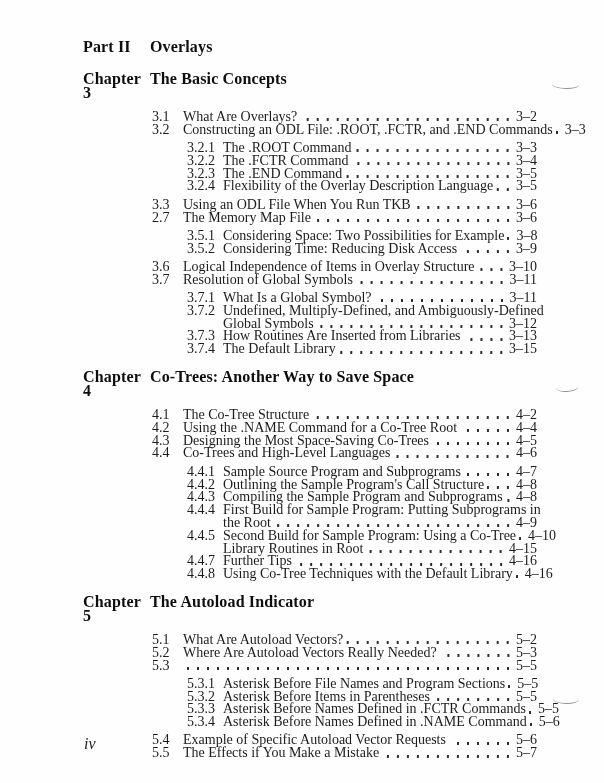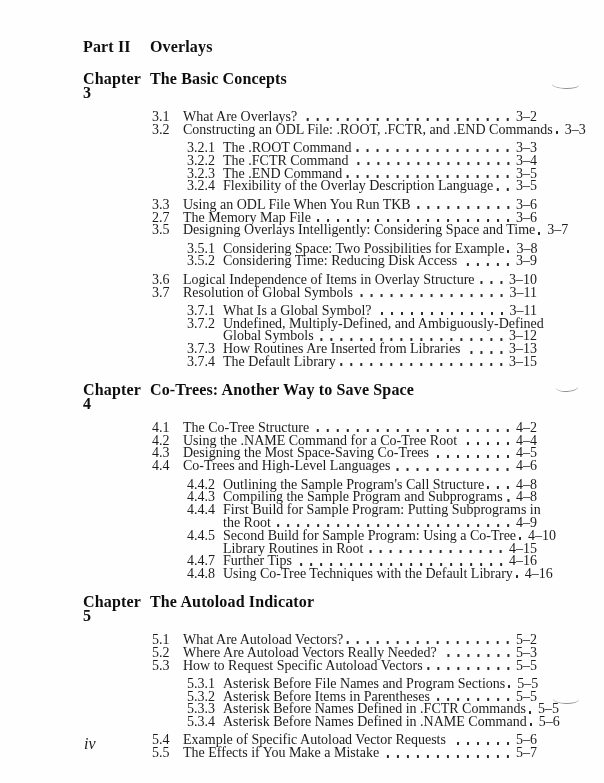--- a/index.html
+++ b/index.html
@@ -119,26 +119,20 @@
               <span class="etitle">Using an ODL File When You Run TKB</span>
               <span class="leader"></span>
               <span class="pg">3–6</span>
             </div>
             <div class="entry level1">
               <span class="num">2.7</span>
               <span class="etitle">The Memory Map File</span>
               <span class="leader"></span>
               <span class="pg">3–6</span>
             </div>
-            <div class="entry level1">
-              <span class="num">3.5</span>
-              <span class="etitle">Designing Overlays Intelligently: Considering Space and Time</span>
-              <span class="leader"></span>
-              <span class="pg">3–7</span>
-            </div>
           </div>
           <div class="block">
             <div class="entry level2">
               <span class="num">3.5.1</span>
               <span class="etitle">Considering Space: Two Possibilities for Example</span>
               <span class="leader"></span>
               <span class="pg">3–8</span>
             </div>
             <div class="entry level2">
               <span class="num">3.5.2</span>
@@ -218,20 +212,26 @@
             </div>
             <div class="entry level1">
               <span class="num">4.4</span>
               <span class="etitle">Co-Trees and High-Level Languages</span>
               <span class="leader"></span>
               <span class="pg">4–6</span>
             </div>
           </div>
           <div class="block">
             <div class="entry level2">
+              <span class="num">4.4.1</span>
+              <span class="etitle">Sample Source Program and Subprograms</span>
+              <span class="leader"></span>
+              <span class="pg">4–7</span>
+            </div>
+            <div class="entry level2">
               <span class="num">4.4.2</span>
               <span class="etitle">Outlining the Sample Program's Call Structure</span>
               <span class="leader"></span>
               <span class="pg">4–8</span>
             </div>
             <div class="entry level2">
               <span class="num">4.4.3</span>
               <span class="etitle">Compiling the Sample Program and Subprograms</span>
               <span class="leader"></span>
               <span class="pg">4–8</span>
@@ -285,21 +285,20 @@
               <span class="pg">5–2</span>
             </div>
             <div class="entry level1">
               <span class="num">5.2</span>
               <span class="etitle">Where Are Autoload Vectors Really Needed?</span>
               <span class="leader"></span>
               <span class="pg">5–3</span>
             </div>
             <div class="entry level1">
               <span class="num">5.3</span>
-              <span class="etitle">How to Request Specific Autoload Vectors</span>
               <span class="leader"></span>
               <span class="pg">5–5</span>
             </div>
           </div>
           <div class="block">
             <div class="entry level2">
               <span class="num">5.3.1</span>
               <span class="etitle">Asterisk Before File Names and Program Sections</span>
               <span class="leader"></span>
               <span class="pg">5–5</span>

